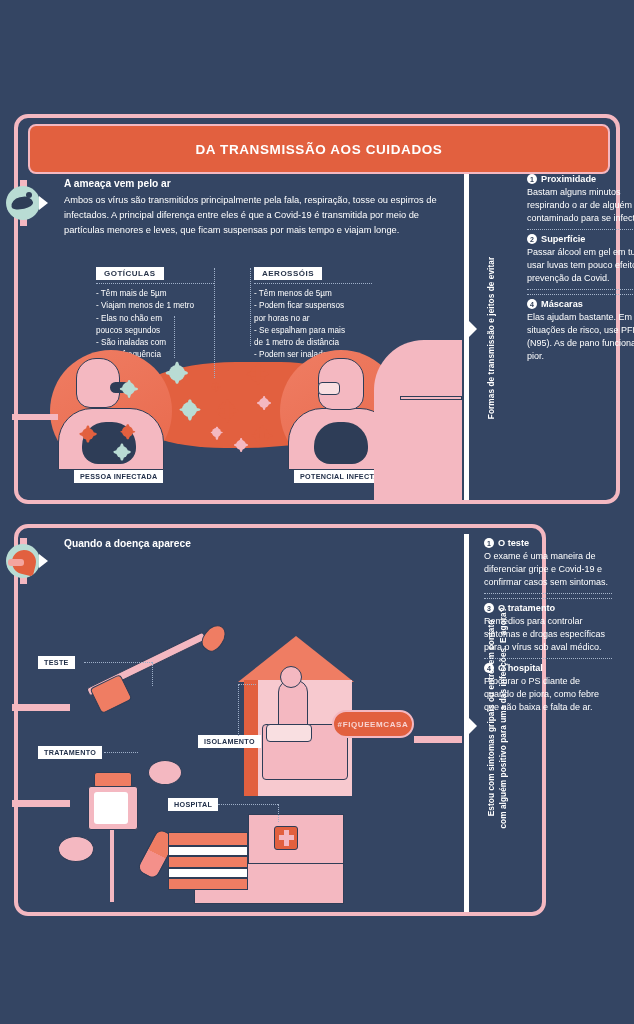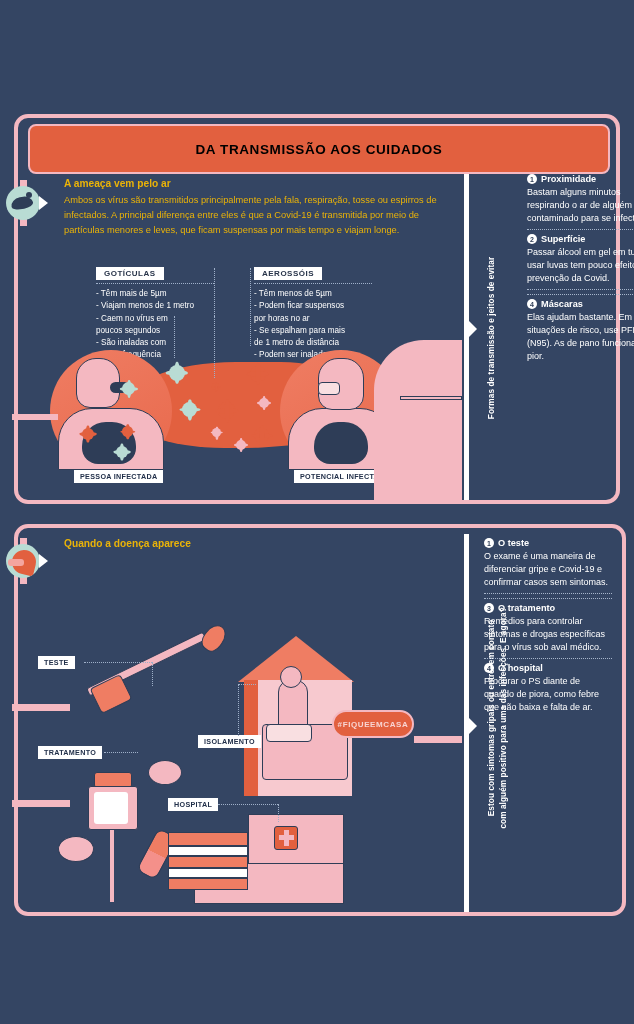--- a/index.html
+++ b/index.html
@@ -12,35 +12,35 @@
   .page { position: relative; width: 634px; height: 1024px; background: #344563; }
 
   
   .panel {
     position: absolute;
     border: 4px solid #f4b8c1;
     border-radius: 14px;
     background: #344563;
   }
   #panel-1 { left: 14px; top: 114px; width: 606px; height: 390px; }
-  #panel-2 { left: 14px; top: 524px; width: 612px; height: 392px; }
+  #panel-2 { left: 14px; top: 524px; width: 532px; height: 392px; }
 
   
   .banner {
     position: absolute;
     left: 10px; top: 6px; width: 582px; height: 50px;
     background: #e2603f;
     border: 2px solid #f4b8c1;
     border-radius: 8px;
     display: flex; flex-direction: column;
     align-items: center; justify-content: center;
     gap: 4px;
   }
   .banner-title {
-    color: #000000;
+    color: #ffffff;
     font-size: 13.5px;
     font-weight: bold;
     letter-spacing: 0.6px;
   }
   .banner-sub {
     color: #ffffff;
     font-size: 9.2px;
     font-style: italic;
     letter-spacing: 0.1px;
   }
@@ -85,21 +85,21 @@
     transform: rotate(14deg);
   }
   .arm-glyph2 {
     position: absolute; left: 2px; top: 15px;
     width: 16px; height: 7px;
     background: #f4a5a0;
     border-radius: 3px;
   }
 
   
-  .lead-block { position: absolute; color: #eab308; }
+  .lead-block { position: absolute; color: #ffffff; }
   .lead-title { font-size: 10.2px; font-weight: bold; margin-bottom: 4px; }
   .lead-body { font-size: 9.3px; line-height: 1.62; }
 
   
   .callout { position: absolute; }
   .callout-tag {
     display: inline-block;
     background: #ffffff;
     color: #28344a;
     font-size: 8px;
@@ -325,21 +325,21 @@
       <div class="lead-title">A ameaça vem pelo ar</div>
       <div class="lead-body">Ambos os vírus são transmitidos principalmente pela fala, respiração, tosse ou espirros de infectados. A principal diferença entre eles é que a Covid-19 é transmitida por meio de partículas menores e leves, que ficam suspensas por mais tempo e viajam longe.</div>
     </div>
 
     <div class="callout" style="left:78px; top:144px; width:118px;">
       <div class="callout-tag">GOTÍCULAS</div>
       <div class="callout-tag-rule"></div>
       <div class="callout-list">
         <div>- Têm mais de 5µm</div>
         <div>- Viajam menos de 1 metro</div>
-        <div>- Caem no vírus em</div>
+        <div>- Elas no chão em</div>
         <div>poucos segundos</div>
         <div>- São inaladas com</div>
         <div>menos frequência</div>
       </div>
     </div>
     <div class="callout-line" style="left:196px; top:150px; height:78px;"></div>
 
     <div class="callout" style="left:236px; top:144px; width:118px;">
       <div class="callout-tag">AEROSSÓIS</div>
       <div class="callout-tag-rule"></div>

